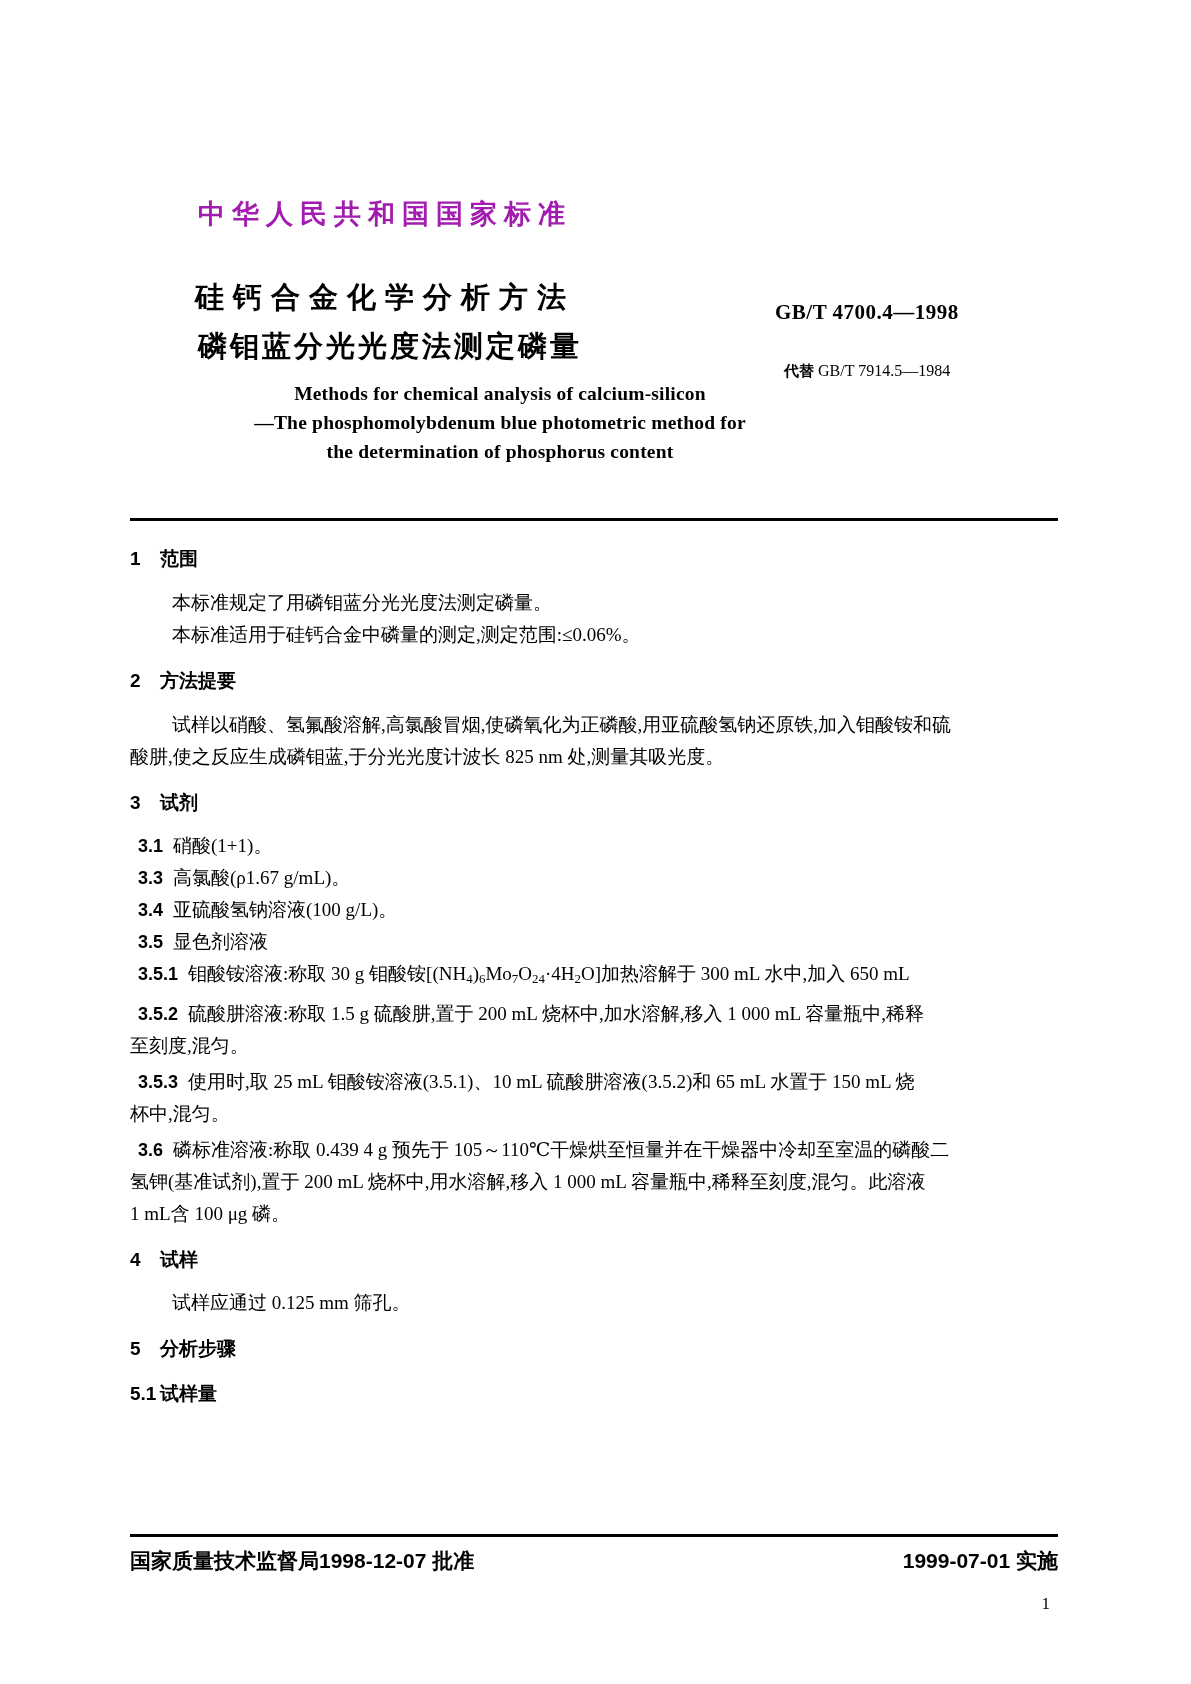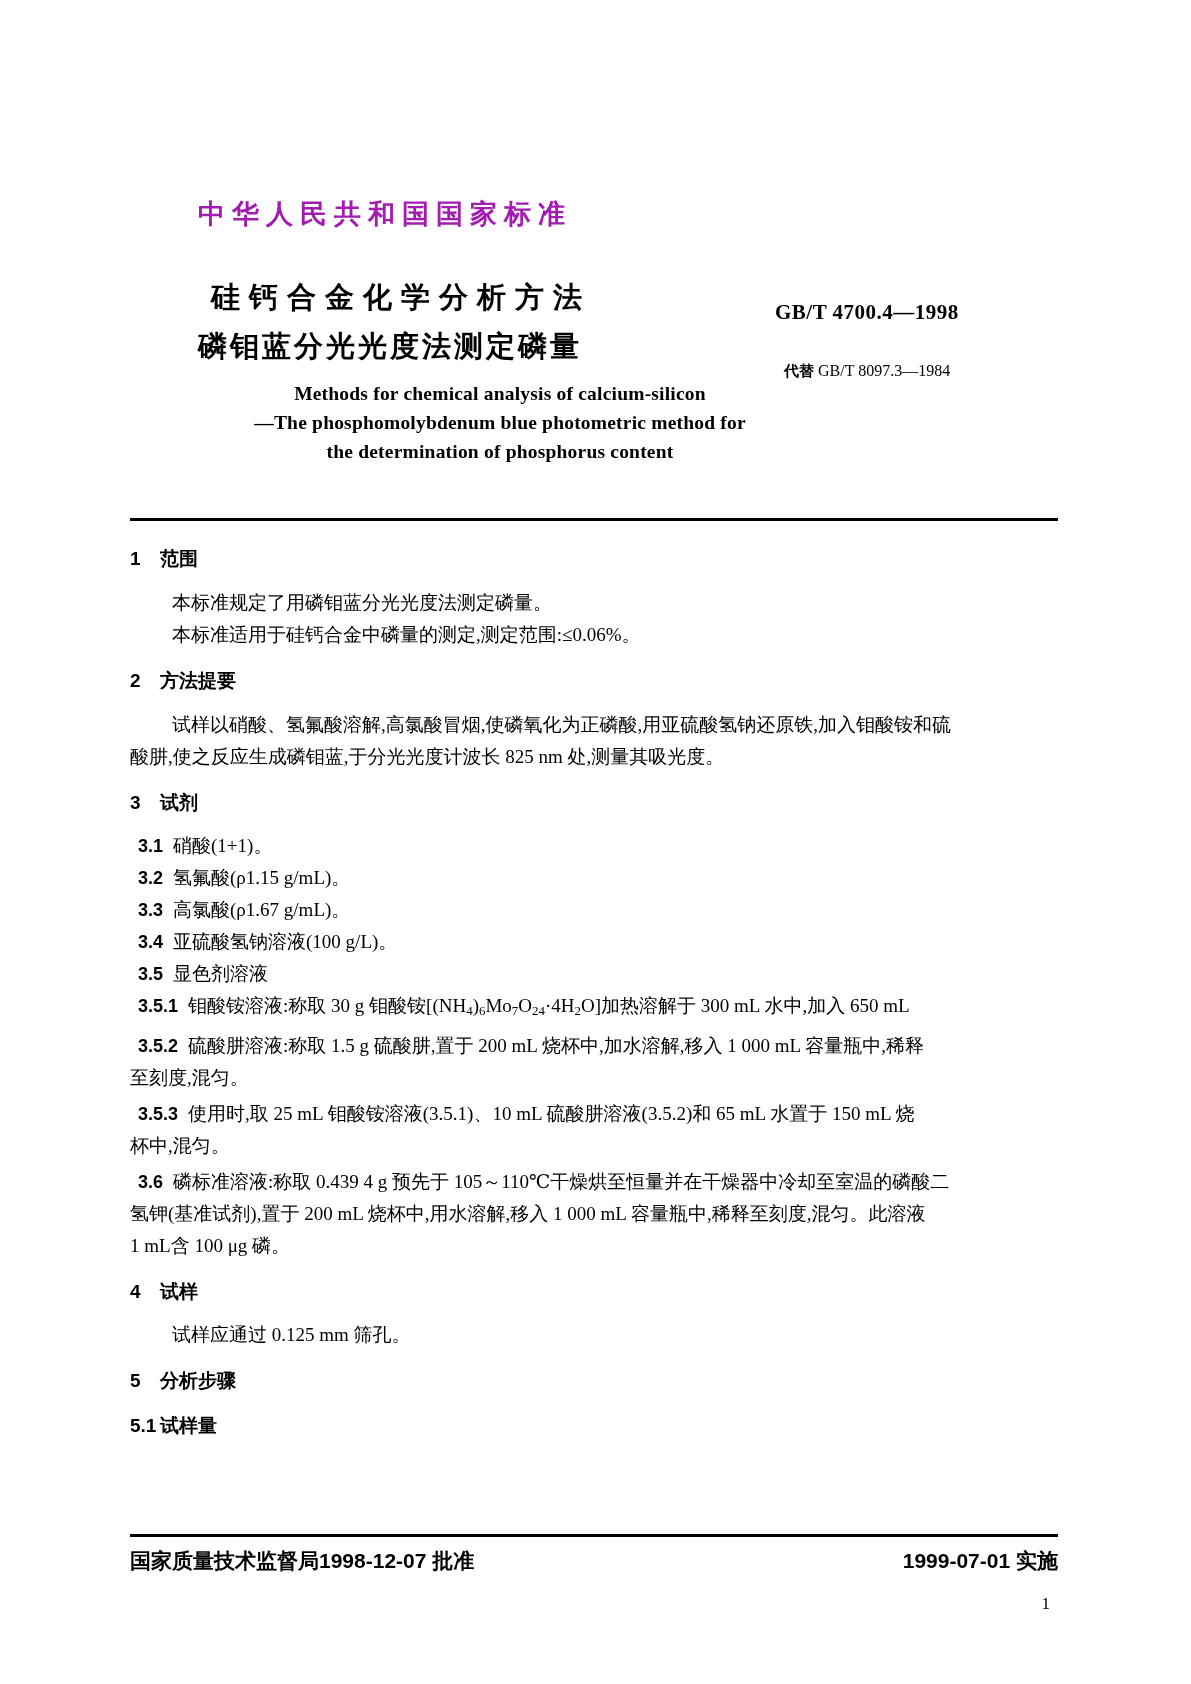--- a/index.html
+++ b/index.html
@@ -38,21 +38,20 @@
 
   .title-cn-1 {
     position: absolute;
     left: 0; top: 278px;
     width: 770px;
     text-align: center;
     font-family: "Liberation Sans", "DejaVu Sans", sans-serif;
     font-weight: bold;
     font-size: 29px;
     letter-spacing: 9px;
-    padding-left: 16px;
   }
   .title-cn-2 {
     position: absolute;
     left: 5px; top: 327px;
     width: 770px;
     text-align: center;
     font-family: "Liberation Sans", "DejaVu Sans", sans-serif;
     font-weight: bold;
     font-size: 29px;
     letter-spacing: 3px;
@@ -194,21 +193,21 @@
 
   <div class="nat-std">中华人民共和国国家标准</div>
 
   <div class="title-cn-1">硅钙合金化学分析方法</div>
   <div class="title-cn-2">磷钼蓝分光光度法测定磷量</div>
 
   <div class="std-no">GB/T 4700.4—1998</div>
 
   <div class="std-replaces">
     <span class="cn">代替</span>
-    <span>GB/T 8097.3—1984</span>
+    <span>GB/T 7914.5—1984</span>
   </div>
 
   <div class="title-en l2">—The phosphomolybdenum blue photometric method for</div>
   <div class="title-en l1">Methods for chemical analysis of calcium-silicon</div>
   <div class="title-en l3">the determination of phosphorus content</div>
 
   <div class="rule-top"></div>
 
   <div class="body">
 
@@ -225,23 +224,20 @@
     <div class="p sp-line">酸肼,使之反应生成磷钼蓝,于分光光度计波长 825 nm 处,测量其吸光度。</div>
 
     <div class="h2 sp-h-before">
       <span class="num">3</span><span>试剂</span>
     </div>
 
     <div class="item sp-h-after">
       <span class="lbl">3.1</span><span>硝酸(1+1)。</span>
     </div>
     <div class="item sp-line">
-      <span class="lbl">3.2</span><span>氢氟酸(ρ1.15 g/mL)。</span>
-    </div>
-    <div class="item sp-line">
       <span class="lbl">3.3</span><span>高氯酸(ρ1.67 g/mL)。</span>
     </div>
     <div class="item sp-line">
       <span class="lbl">3.4</span><span>亚硫酸氢钠溶液(100 g/L)。</span>
     </div>
     <div class="item sp-line">
       <span class="lbl">3.5</span><span>显色剂溶液</span>
     </div>
 
     <div class="item sp-line">

